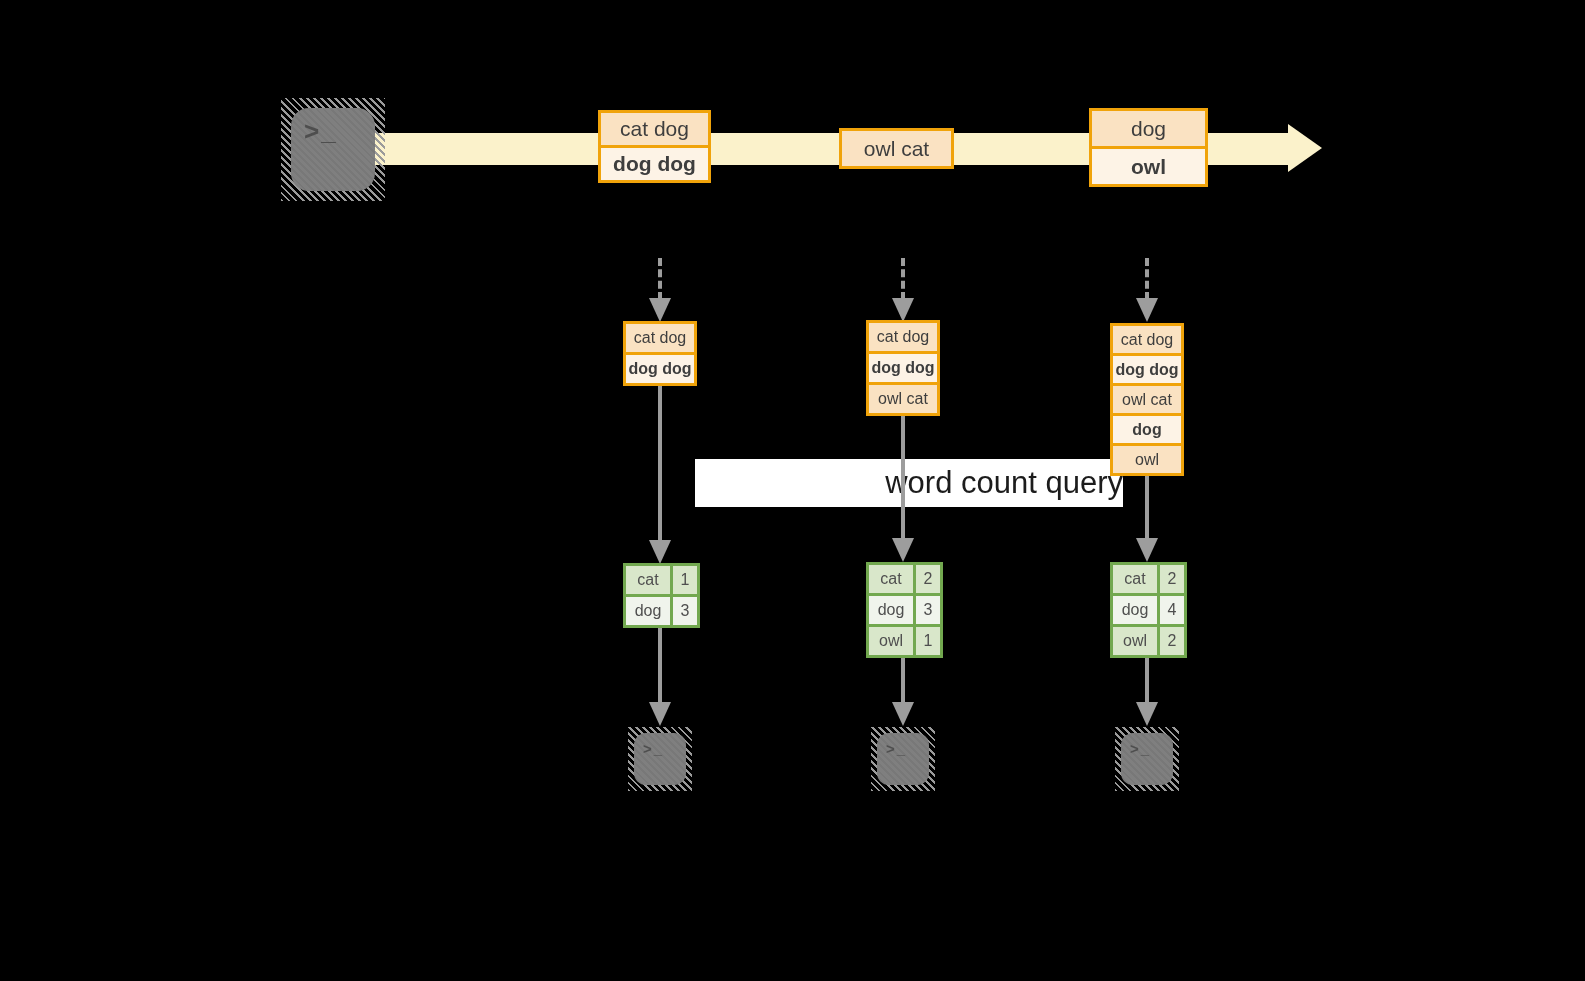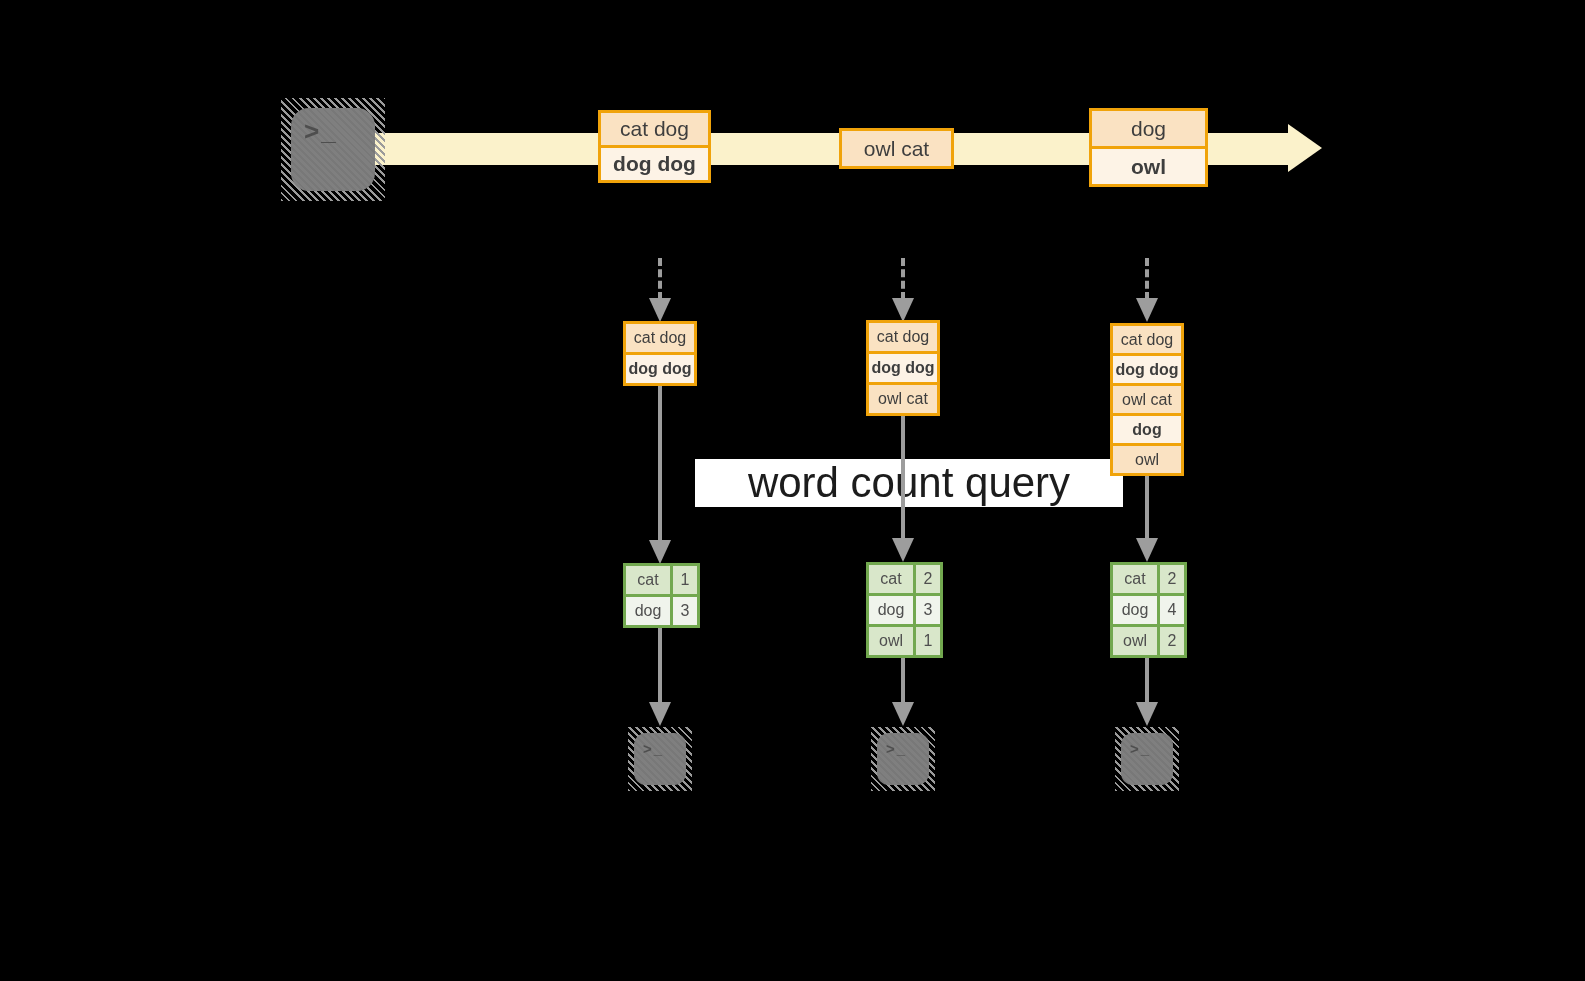--- a/index.html
+++ b/index.html
@@ -32,22 +32,22 @@
   .gcell.dark{background:var(--green-fill-dark,#d9e7ca);}
   .gcell.light{background:var(--green-fill-light,#f0f4ec);}
   
   .gline{position:absolute;width:4px;background:var(--line-gray,#9d9d9d);z-index:3;}
   .dline{position:absolute;width:0;border-left:4px dashed var(--line-gray,#9d9d9d);z-index:3;}
   .ahead{position:absolute;width:0;height:0;z-index:3;
     border-left:11px solid transparent;border-right:11px solid transparent;
     border-top:24px solid var(--line-gray,#9d9d9d);}
   
   .wlabel{position:absolute;background:var(--label-bg,#fff);z-index:2;
-    display:flex;align-items:center;justify-content:center;
-    font-size:42px;color:var(--label-text,#1c1c1c);white-space:nowrap;}
+    display:flex;align-items:center;justify-content:flex-end;
+    font-size:31px;color:var(--label-text,#1c1c1c);white-space:nowrap;}
   
   .term{position:absolute;z-index:5;
     background:repeating-linear-gradient(45deg,#9b9b9b 0 2px,transparent 2px 5px);}
   .term-inner{position:absolute;color:var(--glyph-gray,#4e4e4e);font-weight:bold;
     background-color:var(--terminal-gray,#7f7f7f);
     background-image:repeating-linear-gradient(45deg,rgba(0,0,0,.06) 0 2px,transparent 2px 5px);}
   .term.big .term-inner{left:10px;top:10px;right:10px;bottom:10px;border-radius:18px;
     font-size:26px;padding:8px 0 0 13px;box-sizing:border-box;}
   .term.small .term-inner{left:6px;top:6px;right:6px;bottom:6px;border-radius:12px;
     font-size:15px;padding:7px 0 0 9px;box-sizing:border-box;}

